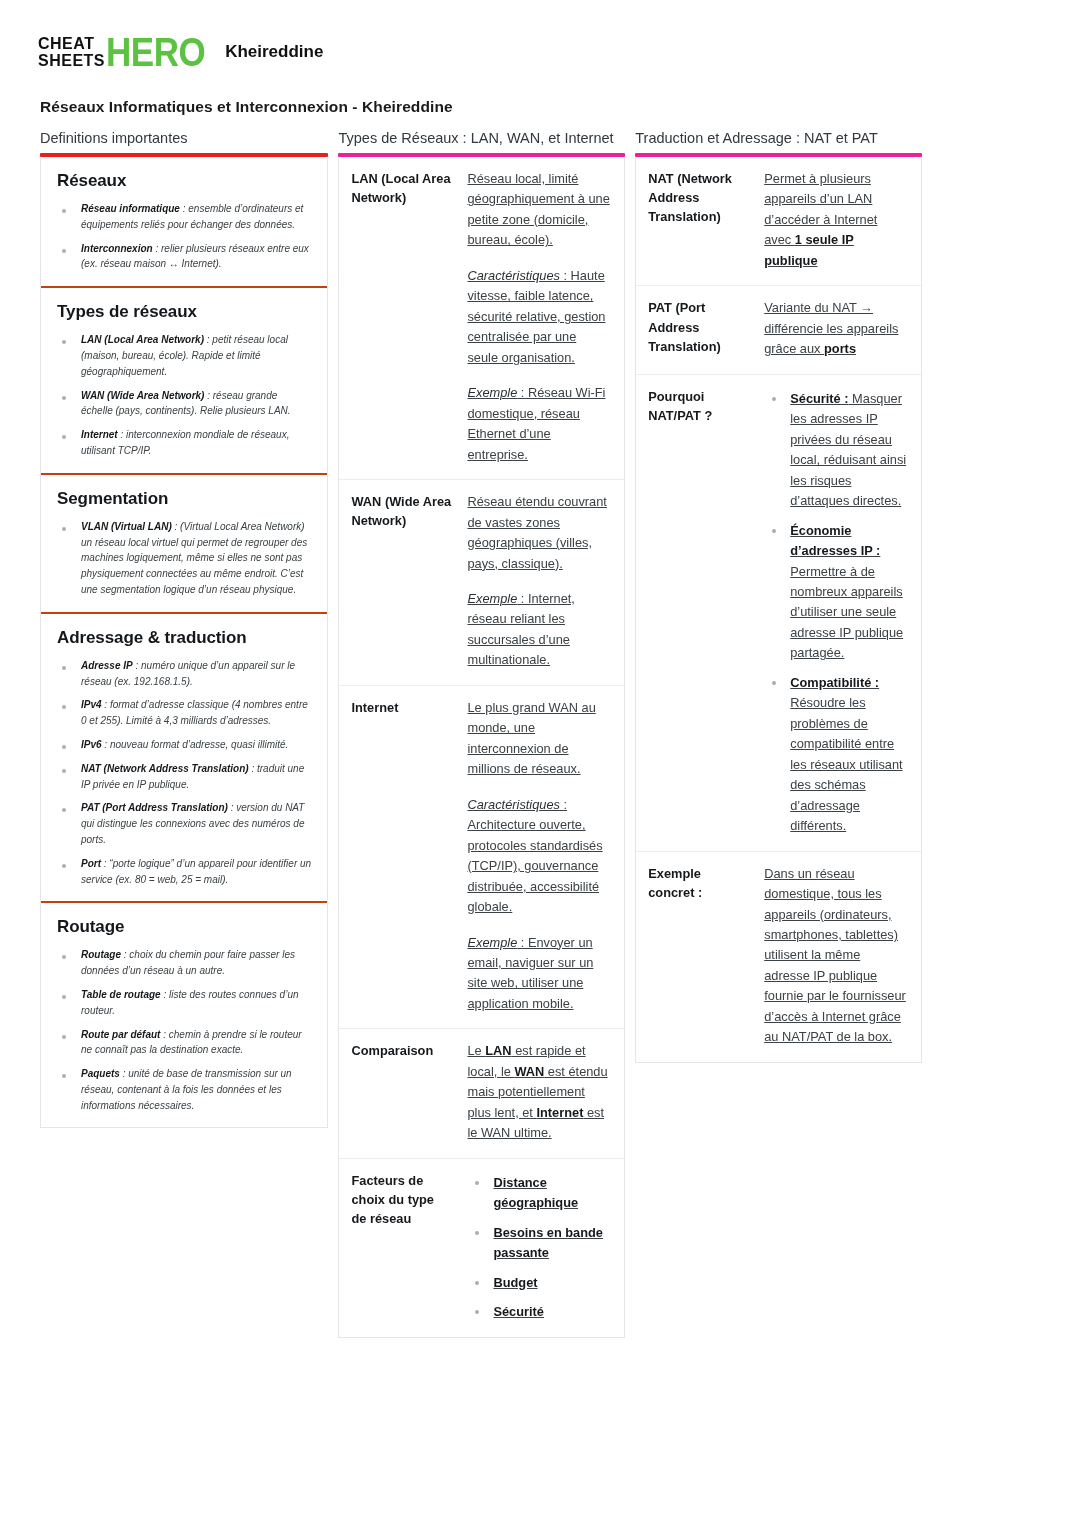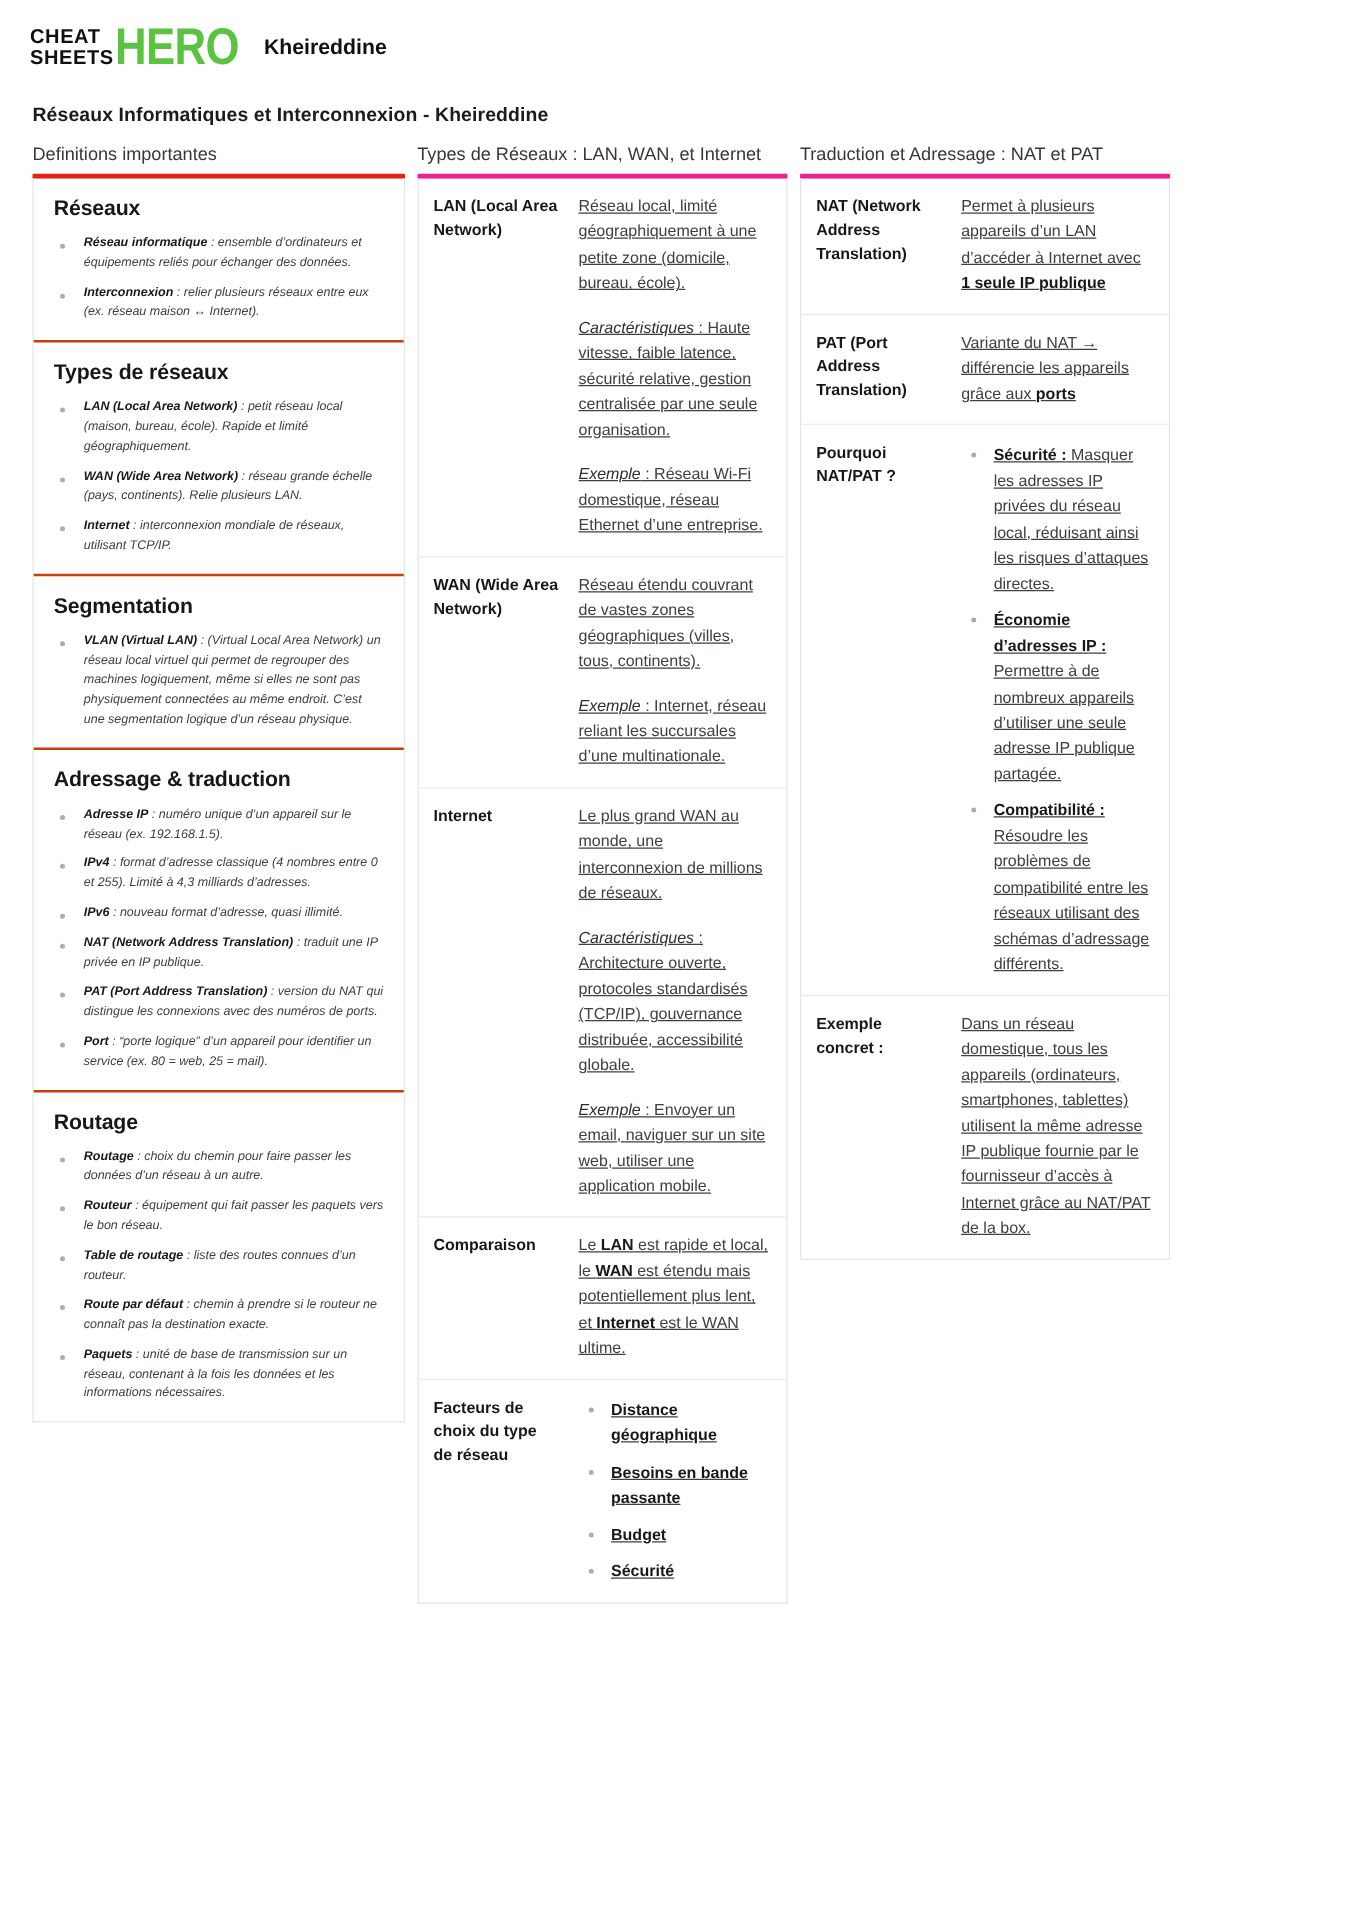--- a/index.html
+++ b/index.html
@@ -12,21 +12,21 @@
     height: 1526px;
     font-family: "Liberation Sans", sans-serif;
     color: #1b1b1b;
     -webkit-font-smoothing: antialiased;
     overflow: hidden;
   }
   .page {
     position: relative;
     width: 960px;
     height: 1526px;
-    padding: 0;
+    padding: 14px;
     box-sizing: border-box;
   }
 
   
   .brand-row {
     display: flex;
     align-items: center;
     padding: 20px 0 0 24px;
     height: 56px;
     box-sizing: border-box;
@@ -263,21 +263,20 @@
             <li><span class="term">NAT (Network Address Translation)</span><span> : traduit une IP privée en IP publique.</span></li>
             <li><span class="term">PAT (Port Address Translation)</span><span> : version du NAT qui distingue les connexions avec des numéros de ports.</span></li>
             <li><span class="term">Port</span><span> : “porte logique” d’un appareil pour identifier un service (ex. 80 = web, 25 = mail).</span></li>
           </ul>
         </div>
 
         <div class="card-section">
           <h2>Routage</h2>
           <ul class="deflist">
             <li><span class="term">Routage</span><span> : choix du chemin pour faire passer les données d’un réseau à un autre.</span></li>
-            <li><span class="term">Routeur</span><span> : équipement qui fait passer les paquets vers le bon réseau.</span></li>
             <li><span class="term">Table de routage</span><span> : liste des routes connues d’un routeur.</span></li>
             <li><span class="term">Route par défaut</span><span> : chemin à prendre si le routeur ne connaît pas la destination exacte.</span></li>
             <li><span class="term">Paquets</span><span> : unité de base de transmission sur un réseau, contenant à la fois les données et les informations nécessaires.</span></li>
           </ul>
         </div>
 
       </div>
     </div>
 
     <div class="column col-2">
@@ -290,21 +289,21 @@
           <div class="tval">
             <p>Réseau local, limité géographiquement à une petite zone (domicile, bureau, école).</p>
             <p><em>Caractéristiques</em><span> : Haute vitesse, faible latence, sécurité relative, gestion centralisée par une seule organisation.</span></p>
             <p><em>Exemple</em><span> : Réseau Wi-Fi domestique, réseau Ethernet d’une entreprise.</span></p>
           </div>
         </div>
 
         <div class="trow">
           <div class="tkey">WAN (Wide Area Network)</div>
           <div class="tval">
-            <p>Réseau étendu couvrant de vastes zones géographiques (villes, tous, continents).</p>
+            <p>Réseau étendu couvrant de vastes zones géographiques (villes, pays, classique).</p>
             <p><em>Exemple</em><span> : Internet, réseau reliant les succursales d’une multinationale.</span></p>
           </div>
         </div>
 
         <div class="trow">
           <div class="tkey">Internet</div>
           <div class="tval">
             <p>Le plus grand WAN au monde, une interconnexion de millions de réseaux.</p>
             <p><em>Caractéristiques</em><span> : Architecture ouverte, protocoles standardisés (TCP/IP), gouvernance distribuée, accessibilité globale.</span></p>
             <p><em>Exemple</em><span> : Envoyer un email, naviguer sur un site web, utiliser une application mobile.</span></p>

